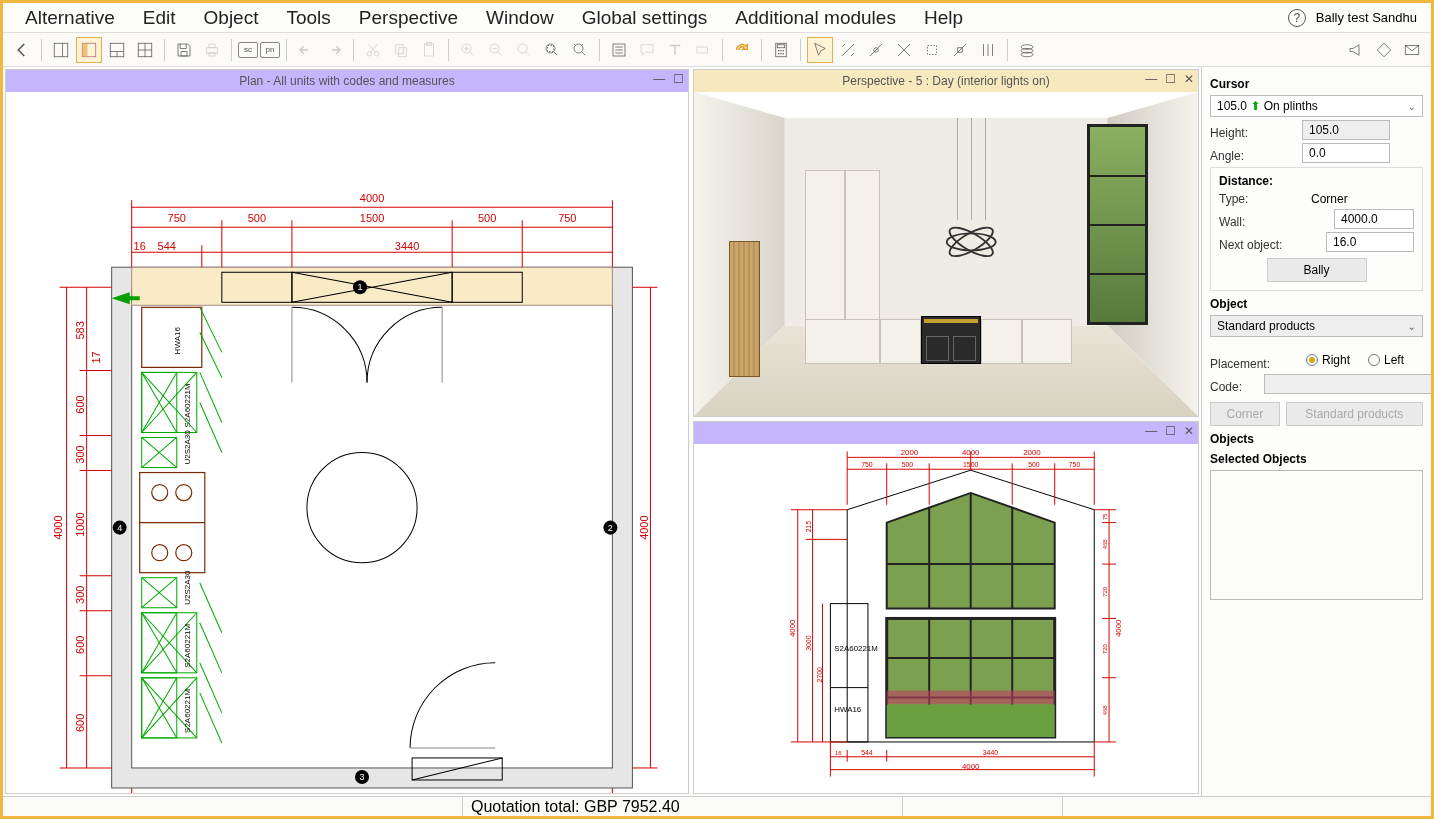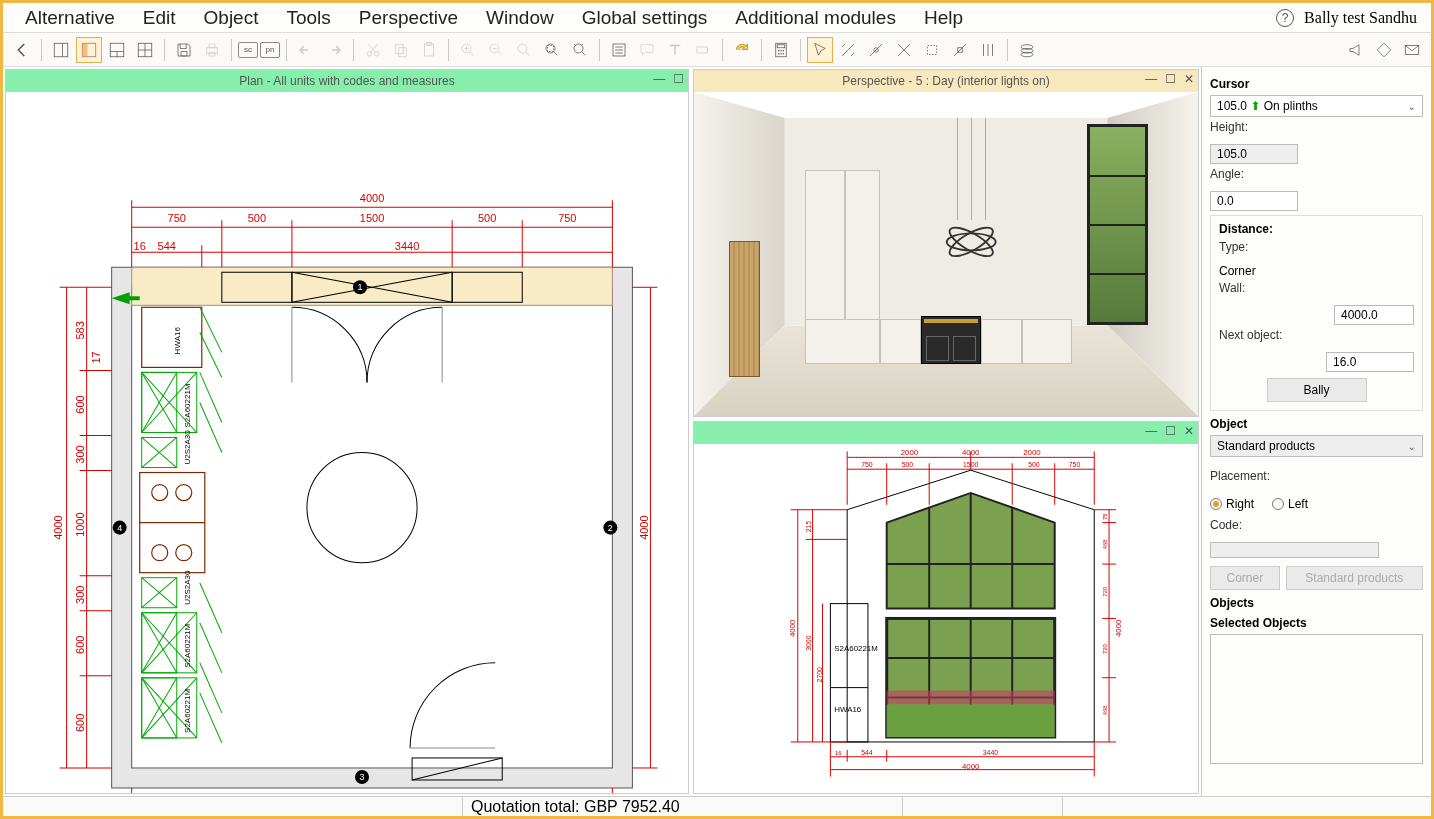--- a/index.html
+++ b/index.html
@@ -4,48 +4,48 @@
 <style>
   * { box-sizing: border-box; margin: 0; padding: 0; font-family: "Segoe UI", Arial, sans-serif; }
   body { background: #f0b840; width: 1434px; height: 819px; overflow: hidden; font-size: 12px; }
   .app { position: absolute; inset: 3px; background: #fdfdfb; display: flex; flex-direction: column; }
 
   
   .menubar { display: flex; align-items: center; height: 30px; padding: 0 8px; border-bottom: 1px solid #ddd; background: #fdfdfb; }
   .menubar .item { padding: 0 14px; font-size: 19px; color: #222; cursor: default; }
   .menubar .spacer { flex: 1; }
   .menubar .help-icon { width: 18px; height: 18px; border: 1.5px solid #555; border-radius: 50%; display: flex; align-items: center; justify-content: center; font-size: 12px; color: #555; margin-right: 10px; }
-  .menubar .user { font-size: 16px; padding-right: 6px; font-family: Liberation Serif, serif; }
+  .menubar .user { font-size: 13px; padding-right: 6px; }
 
   
   .toolbar { display: flex; align-items: center; height: 34px; padding: 0 6px; border-bottom: 1px solid #ddd; background: #fcfaf6; gap: 2px; }
   .tbtn { width: 26px; height: 26px; border: 1px solid transparent; display: flex; align-items: center; justify-content: center; color: #666; }
   .tbtn.active { background: #fff3d6; border: 1px solid #e0b050; }
   .tbtn svg { width: 18px; height: 18px; }
   .tsep { width: 1px; height: 22px; background: #ccc; margin: 0 4px; }
   .tbtn.sc, .tbtn.pn { font-size: 8px; border: 1px solid #888; width: 20px; height: 16px; border-radius: 2px; color: #555; }
   .tbtn.disabled { color: #ccc; }
 
   
   .workspace { flex: 1; display: flex; overflow: hidden; }
   .viewports { flex: 1; display: flex; flex-direction: column; }
   .vp-row-top { flex: 1; display: flex; min-height: 0; }
   .panel { border: 1px solid #ccc; display: flex; flex-direction: column; background: #fff; margin: 2px; }
   .panel-title { background: #f7e8be; height: 22px; display: flex; align-items: center; justify-content: center; font-size: 12px; color: #555; position: relative; }
-  .panel-title.inactive { background: #86efac; }
+  .panel-title.inactive { background: #c4b5fd; }
   .panel-controls { position: absolute; right: 4px; top: 2px; display: flex; gap: 8px; color: #555; font-size: 12px; }
   .panel-body { flex: 1; position: relative; overflow: hidden; background: #fff; }
 
   .plan-panel { flex: 1; min-width: 0; }
   .right-col { width: 510px; display: flex; flex-direction: column; }
 
   
   .sidebar { width: 230px; border-left: 1px solid #ccc; background: #fdfdfb; padding: 4px 8px 4px 8px; overflow-y: auto; font-size: 12px; }
   .sb-head { font-weight: bold; margin: 6px 0 4px; }
-  .sb-row { display: flex; align-items: flex-start; margin: 3px 0; gap: 10px; flex-direction: column; }
+  .sb-row { display: flex; align-items: flex-end; margin: 3px 0; gap: 22px; }
   .sb-row label { width: 70px; color: #333; }
   .sb-input { border: 1px solid #bbb; height: 20px; padding: 0 6px; font-size: 12px; flex: 1; background: #fff; }
   .sb-input.ro { background: #eee; }
   .sb-select { border: 1px solid #bbb; height: 22px; padding: 0 6px; font-size: 12px; width: 100%; background: #fff; display: flex; align-items: center; justify-content: space-between; }
   .sb-select .chev { font-size: 10px; color: #666; }
   .sb-btn { background: #eaeaea; border: 1px solid #ccc; height: 24px; display: flex; align-items: center; justify-content: center; font-size: 12px; }
   .sb-btn.disabled { color: #aaa; }
   .sb-group { border: 1px solid #ddd; padding: 6px 8px 8px; margin-top: 4px; }
   .sb-subhead { font-weight: bold; margin-bottom: 4px; }
   .radio-row { display: flex; gap: 18px; align-items: center; margin: 4px 0; }

